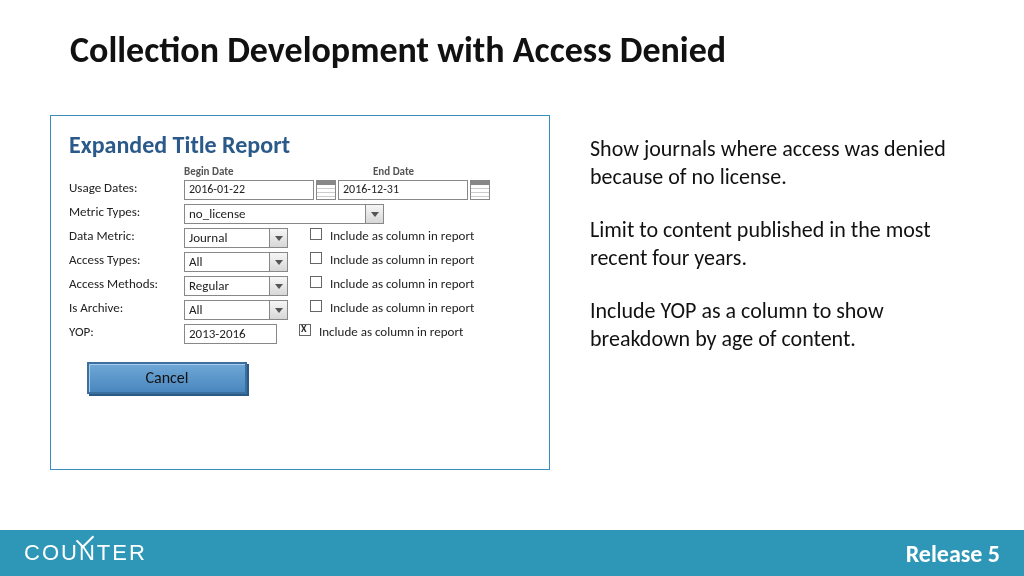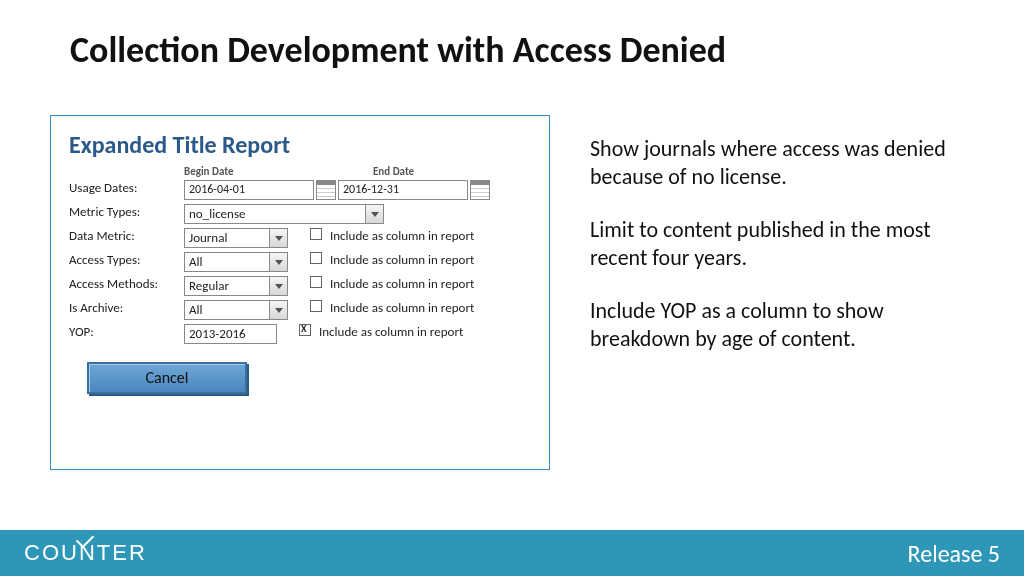--- a/index.html
+++ b/index.html
@@ -108,38 +108,38 @@
   }
   .footer .logo .check {
     position: relative; display:inline-block;
   }
   .footer .logo .check::before {
     content:""; position:absolute; left:-2px; top:-6px;
     width:14px; height:8px;
     border-left:2px solid #fff; border-bottom:2px solid #fff;
     transform: rotate(-45deg);
   }
-  .footer .release { font-size: 24px; font-weight: 400; margin-left: 36px; }
+  .footer .release { font-size: 24px; font-weight: 700; margin-left: 36px; }
 </style>
 </head>
 <body>
 
 <div class="slide-title">Collection Development with Access Denied</div>
 
 <div class="form-panel">
   <div class="form-title">Expanded Title Report</div>
 
   <div class="date-headers">
     <span class="bh">Begin Date</span>
     <span class="eh">End Date</span>
   </div>
 
   <div class="row">
     <span class="label">Usage Dates:</span>
-    <span class="date-input">2016-04-01</span>
+    <span class="date-input">2016-01-22</span>
     <span class="cal-icon"></span>
     <span class="date-input end-gap">2016-12-31</span>
     <span class="cal-icon"></span>
   </div>
 
   <div class="row">
     <span class="label">Metric Types:</span>
     <span class="select">
       <span>no_license</span>
       <span class="arrow-btn"></span>

